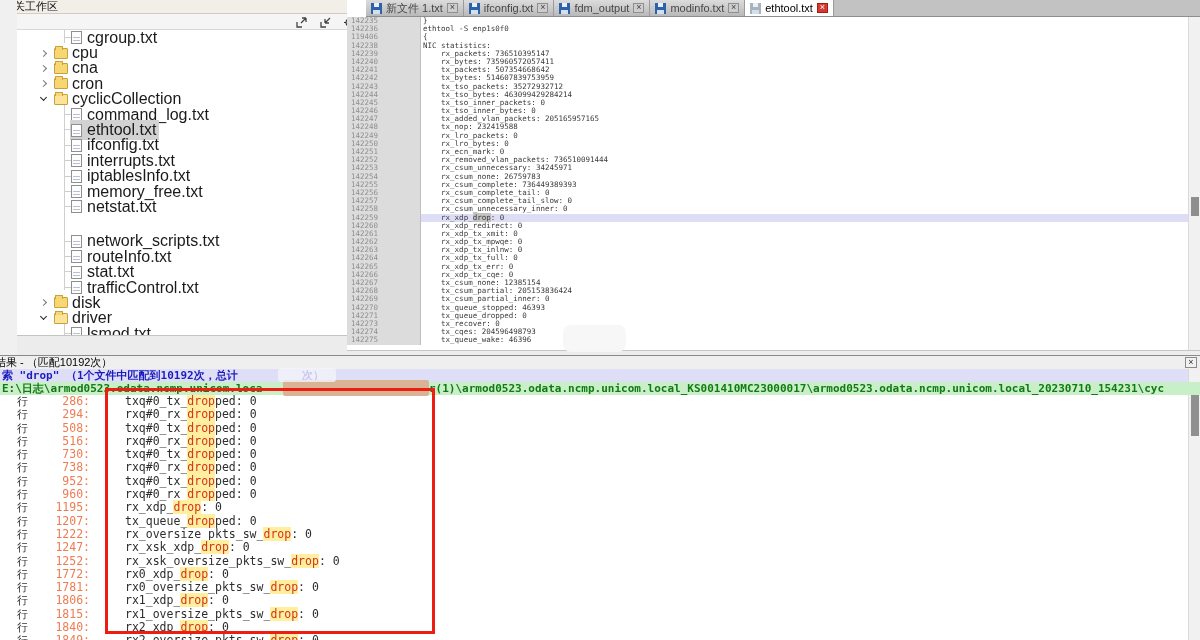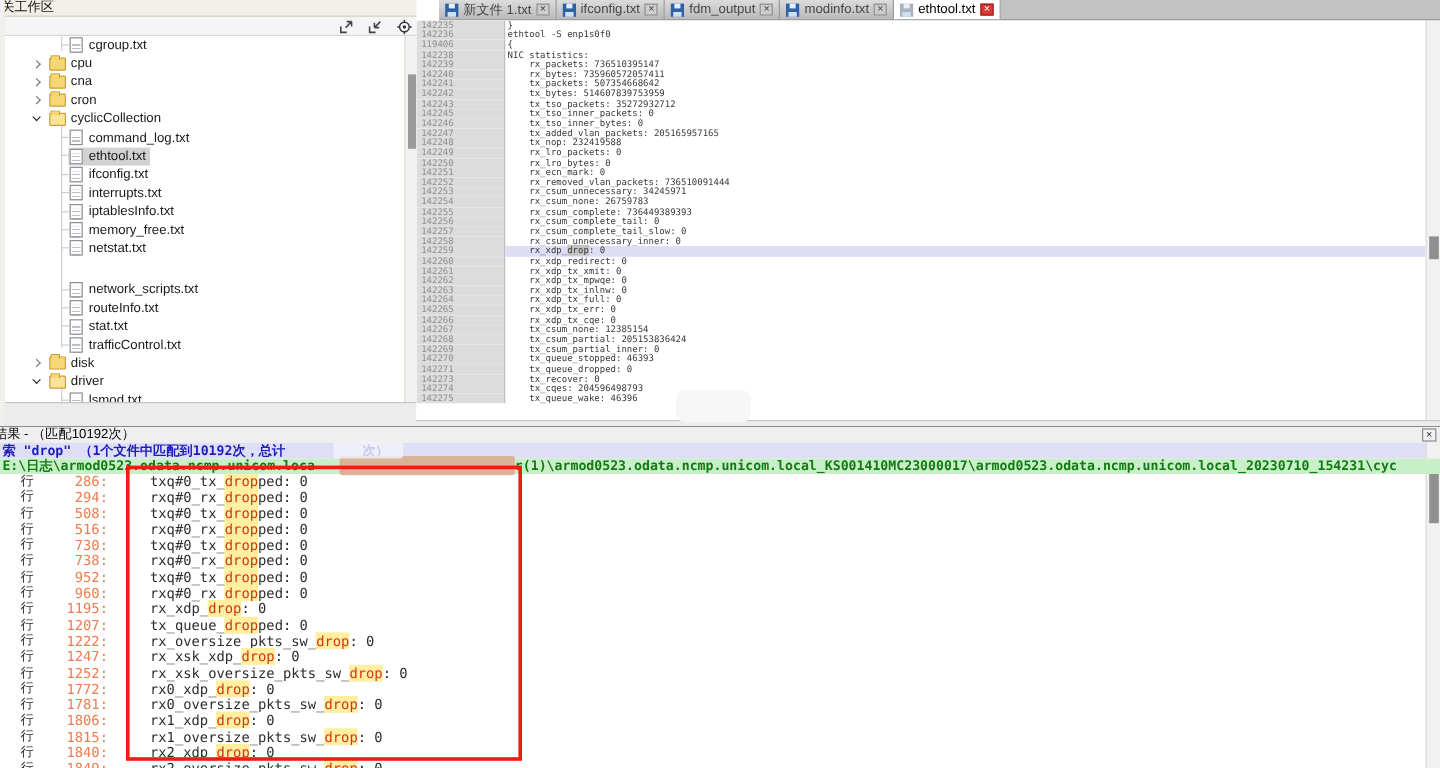--- a/index.html
+++ b/index.html
@@ -1,41 +1,41 @@
 <!DOCTYPE html>
 <html><head>
 <meta charset="utf-8">
 <style>
   * { box-sizing: border-box; margin: 0; padding: 0; }
   html,body { width:1200px; height:640px; overflow:hidden; }
   body { position:relative; background:#f0f0f0; font-family:"Liberation Sans",sans-serif; }
 
   
-  #workspace-panel { position:absolute; left:4px; top:0; width:373px; height:355px; background:#fde047; border-right:1px solid #8e8e8e; }
+  #workspace-panel { position:absolute; left:17px; top:0; width:373px; height:355px; background:#14532d; border-right:1px solid #8e8e8e; }
   .ws-titlebar { position:absolute; left:0; top:0; width:100%; height:14px; background:#f2efe9; border-bottom:1px solid #cfccc4; overflow:hidden; }
   .ws-title { position:absolute; left:-3px; top:0; font-size:11px; line-height:13px; color:#111; white-space:nowrap; }
   .ws-close { position:absolute; right:3px; top:1px; width:13px; height:11px; background:#f1f1f1; border:1px solid #8a8a8a; font-size:9px; line-height:8px; text-align:center; color:#333; cursor:default; }
   .ws-toolbar { position:absolute; left:0; top:14px; width:100%; height:16px; background:#f5f5f5; border-bottom:1px solid #d8d8d8; }
   .tb-icon { position:absolute; top:2px; width:14px; height:13px; }
   .tb-icon svg { width:14px; height:13px; display:block; }
   .ws-tree { position:absolute; left:0; top:30px; width:333px; height:305px; overflow:hidden; background:#fff; }
   .tree-guide { position:absolute; width:1px; background:#cfcfcf; left:47px; }
   .tree-row { position:relative; height:15.4px; display:flex; align-items:center; white-space:nowrap; }
   .tree-row.file { padding-left:54px; }
   .tree-row.folder { padding-left:24px; }
   .tree-row.file::before { content:""; position:absolute; left:47px; top:7px; width:7px; height:1px; background:#cfcfcf; }
   .tree-gap { height:19px; }
   .chev { width:5px; height:5px; border-right:1.4px solid #777; border-bottom:1.4px solid #777; transform:rotate(-45deg); margin-right:8px; flex:none; }
   .chev.open { border-color:#222; transform:rotate(45deg); margin-top:-3px; }
   .icon-folder { width:14px; height:11px; background:#f7d674; border:1px solid #c9a03a; border-radius:1px; position:relative; margin-right:4px; flex:none; }
   .icon-folder::before { content:""; position:absolute; left:0; top:-3px; width:6px; height:3px; background:#f7d674; border:1px solid #c9a03a; border-bottom:none; border-radius:1px 1px 0 0; }
   .icon-folder.open { background:#fbe49a; }
   .icon-file { width:11px; height:13px; background:#fdfdfd; border:1px solid #8f8f8f; position:relative; margin-right:5px; flex:none;
     background-image:repeating-linear-gradient(#fdfdfd 0 2px, #b9c2cc 2px 3px); background-size:7px 9px; background-position:1px 3px; background-repeat:no-repeat; }
-  .tree-label { font-size:11px; color:#1a1a1a; }
+  .tree-label { font-size:16px; color:#1a1a1a; }
   .sel-wrap { display:flex; align-items:center; background:#d2d2d2; padding:1px 3px 1px 1px; margin-left:-1px; }
   .ws-vscroll { position:absolute; left:333px; top:30px; width:13px; height:305px; background:#f2f2f2; border-left:1px solid #e0e0e0; }
   .ws-vthumb { position:absolute; left:2px; top:32px; width:9px; height:62px; background:#9b9b9b; }
   .ws-bottomstrip { position:absolute; left:0; top:335px; width:346px; height:20px; background:#ececec; border-top:1px solid #c4c4c4; }
 
   
   #editor-panel { position:absolute; left:347px; top:0; width:853px; height:355px; background:#fff; }
   .tabbar { position:absolute; left:0; top:0; width:100%; height:17px; background:#c2c2c2; border-bottom:1px solid #8e8e8e; display:flex;margin-left:19px; }
   .tab { height:16px; display:flex; align-items:center; padding:0 5px; border-right:1px solid #9b9b9b; background:linear-gradient(#dcdcdc,#b9b9b9); font-size:11px; color:#474747; white-space:nowrap; cursor:default; }
   .tab.active { background:#ffffff; color:#000; }
@@ -235,20 +235,21 @@
   <div class="editor-body" id="editor-body">
       <div class="eline"><span class="num">142235</span><span class="txt">}</span></div>
       <div class="eline"><span class="num">142236</span><span class="txt">ethtool -S enp1s0f0</span></div>
       <div class="eline"><span class="num">119406</span><span class="txt">{</span></div>
       <div class="eline"><span class="num">142238</span><span class="txt">NIC statistics:</span></div>
       <div class="eline"><span class="num">142239</span><span class="txt">    rx_packets: 736510395147</span></div>
       <div class="eline"><span class="num">142240</span><span class="txt">    rx_bytes: 735960572057411</span></div>
       <div class="eline"><span class="num">142241</span><span class="txt">    tx_packets: 507354668642</span></div>
       <div class="eline"><span class="num">142242</span><span class="txt">    tx_bytes: 514607839753959</span></div>
       <div class="eline"><span class="num">142243</span><span class="txt">    tx_tso_packets: 35272932712</span></div>
+      <div class="eline"><span class="num">142244</span><span class="txt">    tx_tso_bytes: 463099429284214</span></div>
       <div class="eline"><span class="num">142245</span><span class="txt">    tx_tso_inner_packets: 0</span></div>
       <div class="eline"><span class="num">142246</span><span class="txt">    tx_tso_inner_bytes: 0</span></div>
       <div class="eline"><span class="num">142247</span><span class="txt">    tx_added_vlan_packets: 205165957165</span></div>
       <div class="eline"><span class="num">142248</span><span class="txt">    tx_nop: 232419588</span></div>
       <div class="eline"><span class="num">142249</span><span class="txt">    rx_lro_packets: 0</span></div>
       <div class="eline"><span class="num">142250</span><span class="txt">    rx_lro_bytes: 0</span></div>
       <div class="eline"><span class="num">142251</span><span class="txt">    rx_ecn_mark: 0</span></div>
       <div class="eline"><span class="num">142252</span><span class="txt">    rx_removed_vlan_packets: 736510091444</span></div>
       <div class="eline"><span class="num">142253</span><span class="txt">    rx_csum_unnecessary: 34245971</span></div>
       <div class="eline"><span class="num">142254</span><span class="txt">    rx_csum_none: 26759783</span></div>

